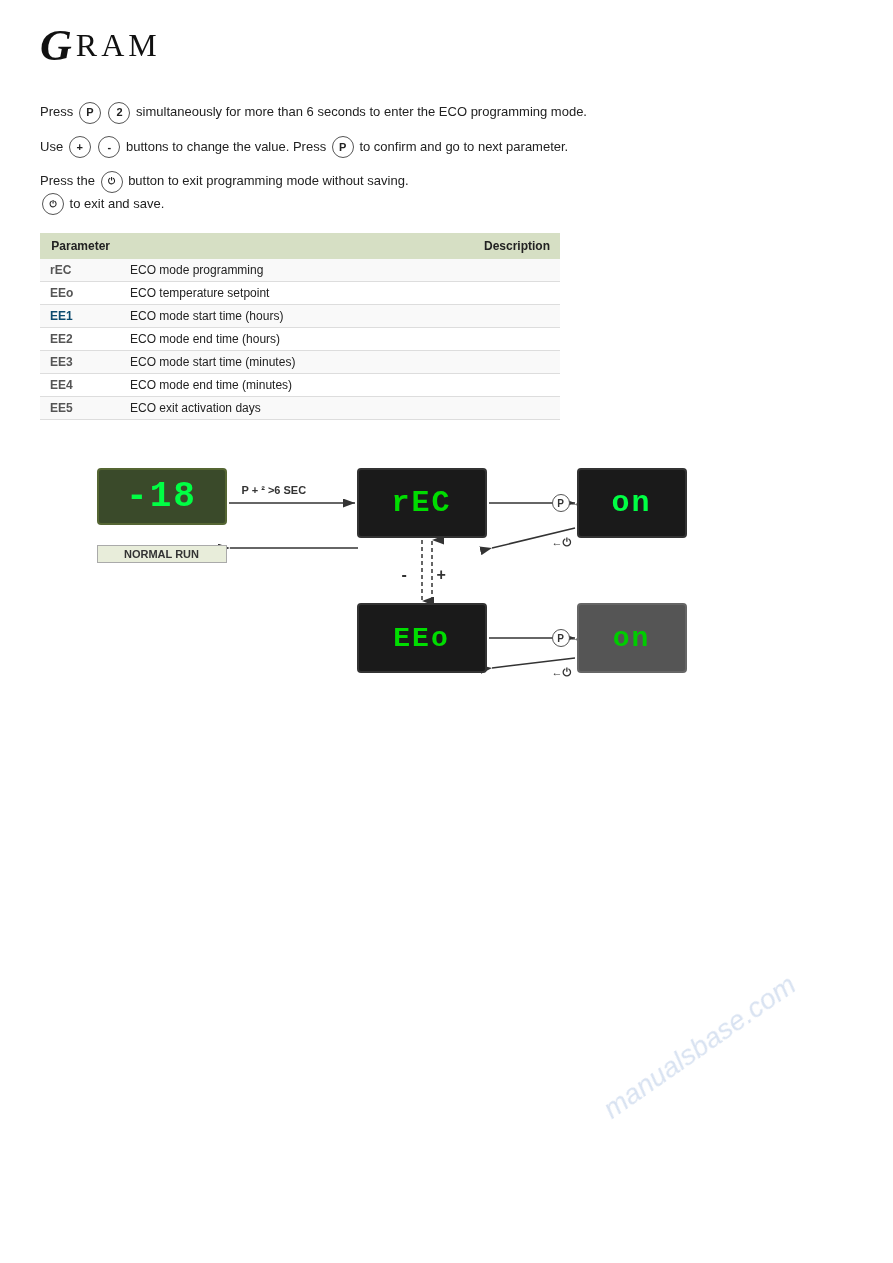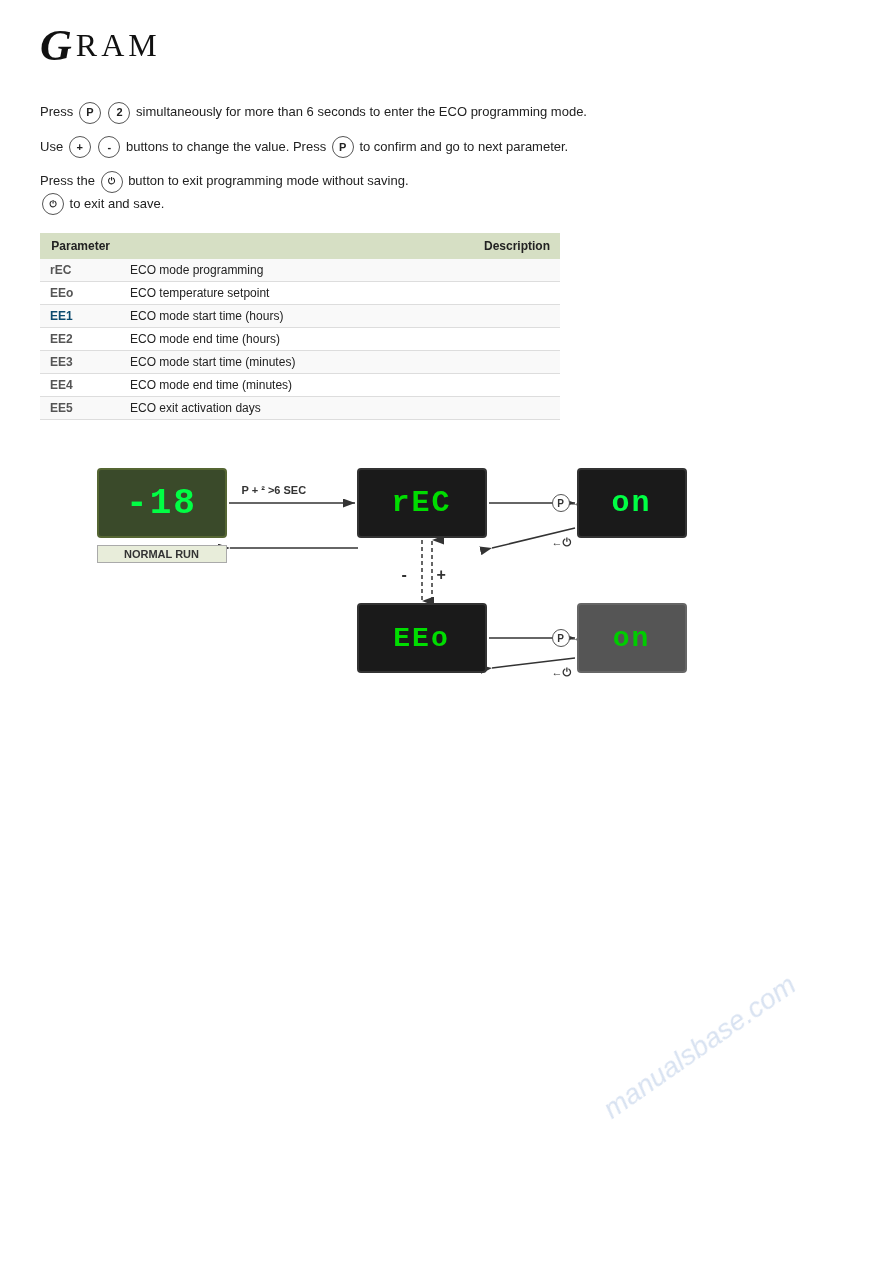--- a/index.html
+++ b/index.html
@@ -114,21 +114,21 @@
     .lcd-display.gray-bg {
       background: #555;
       border: 2px solid #666;
     }
 
     
     .display-normal {
       left: 0px;
       top: 20px;
       width: 130px;
-      height: 70px;
+      height: 57px;
     }
 
     
     .normal-run-label {
       position: absolute;
       left: 0px;
       top: 97px;
       width: 130px;
       text-align: center;
       font-size: 11px;

